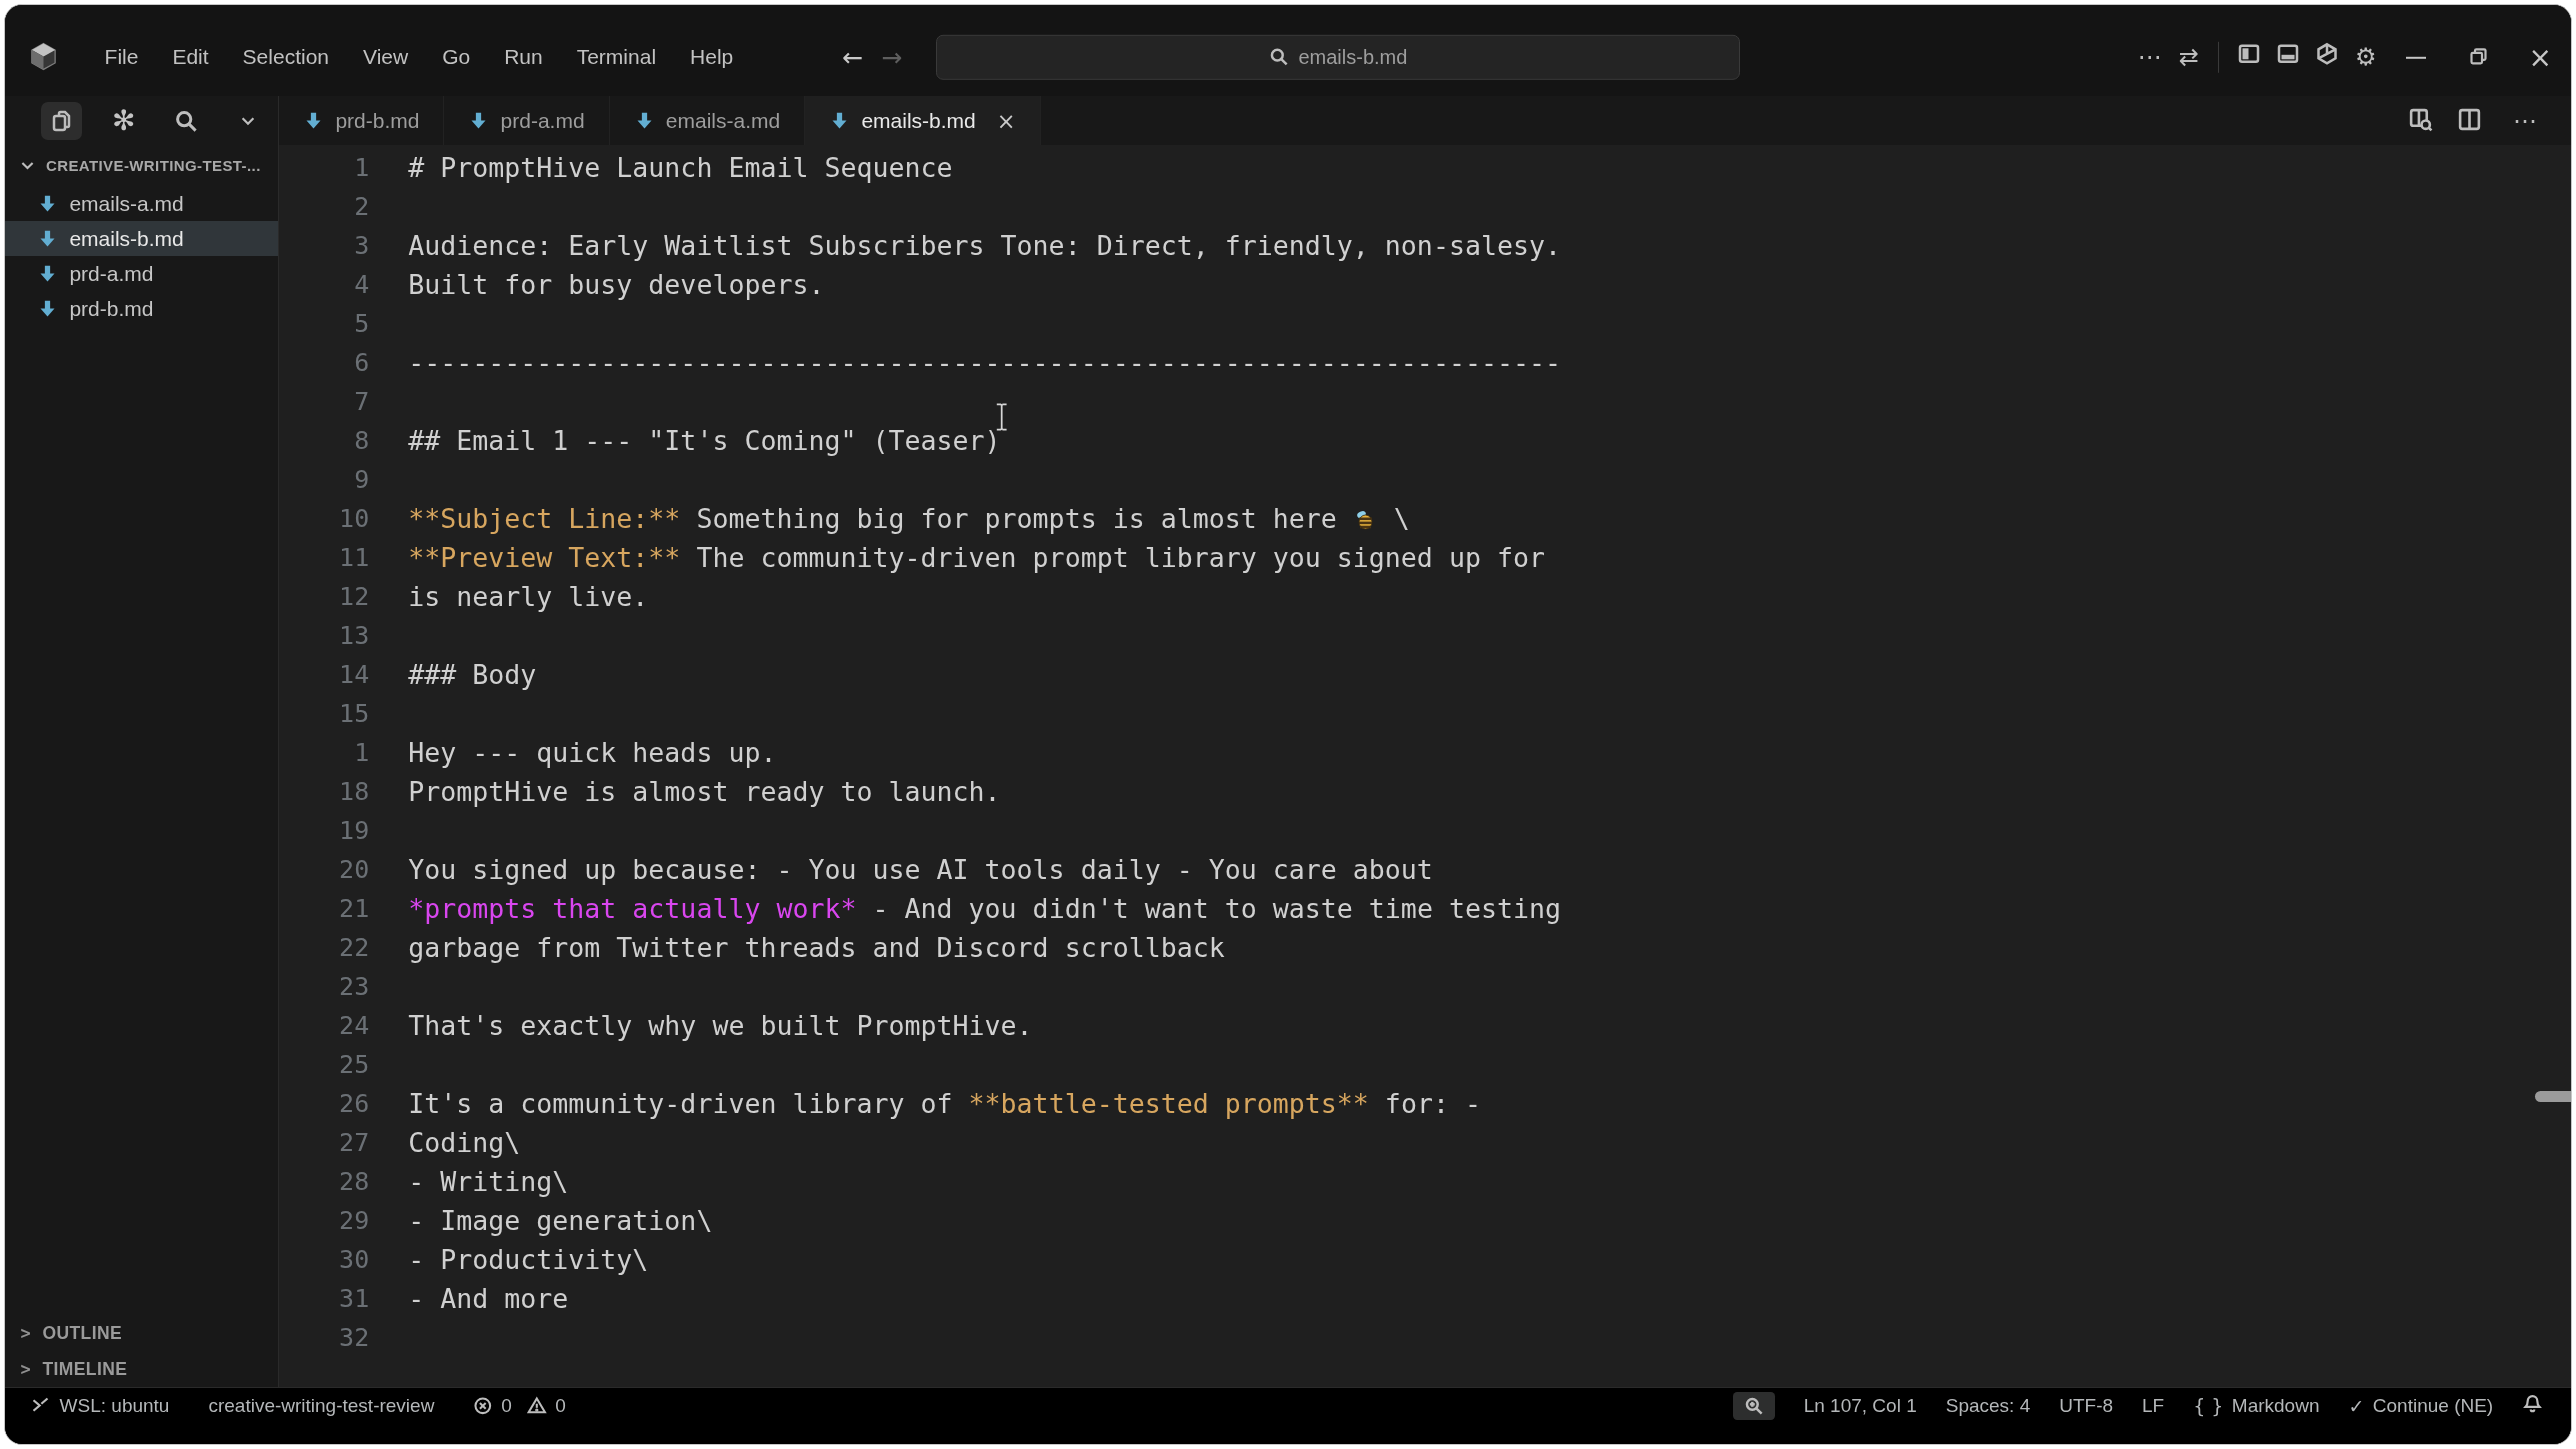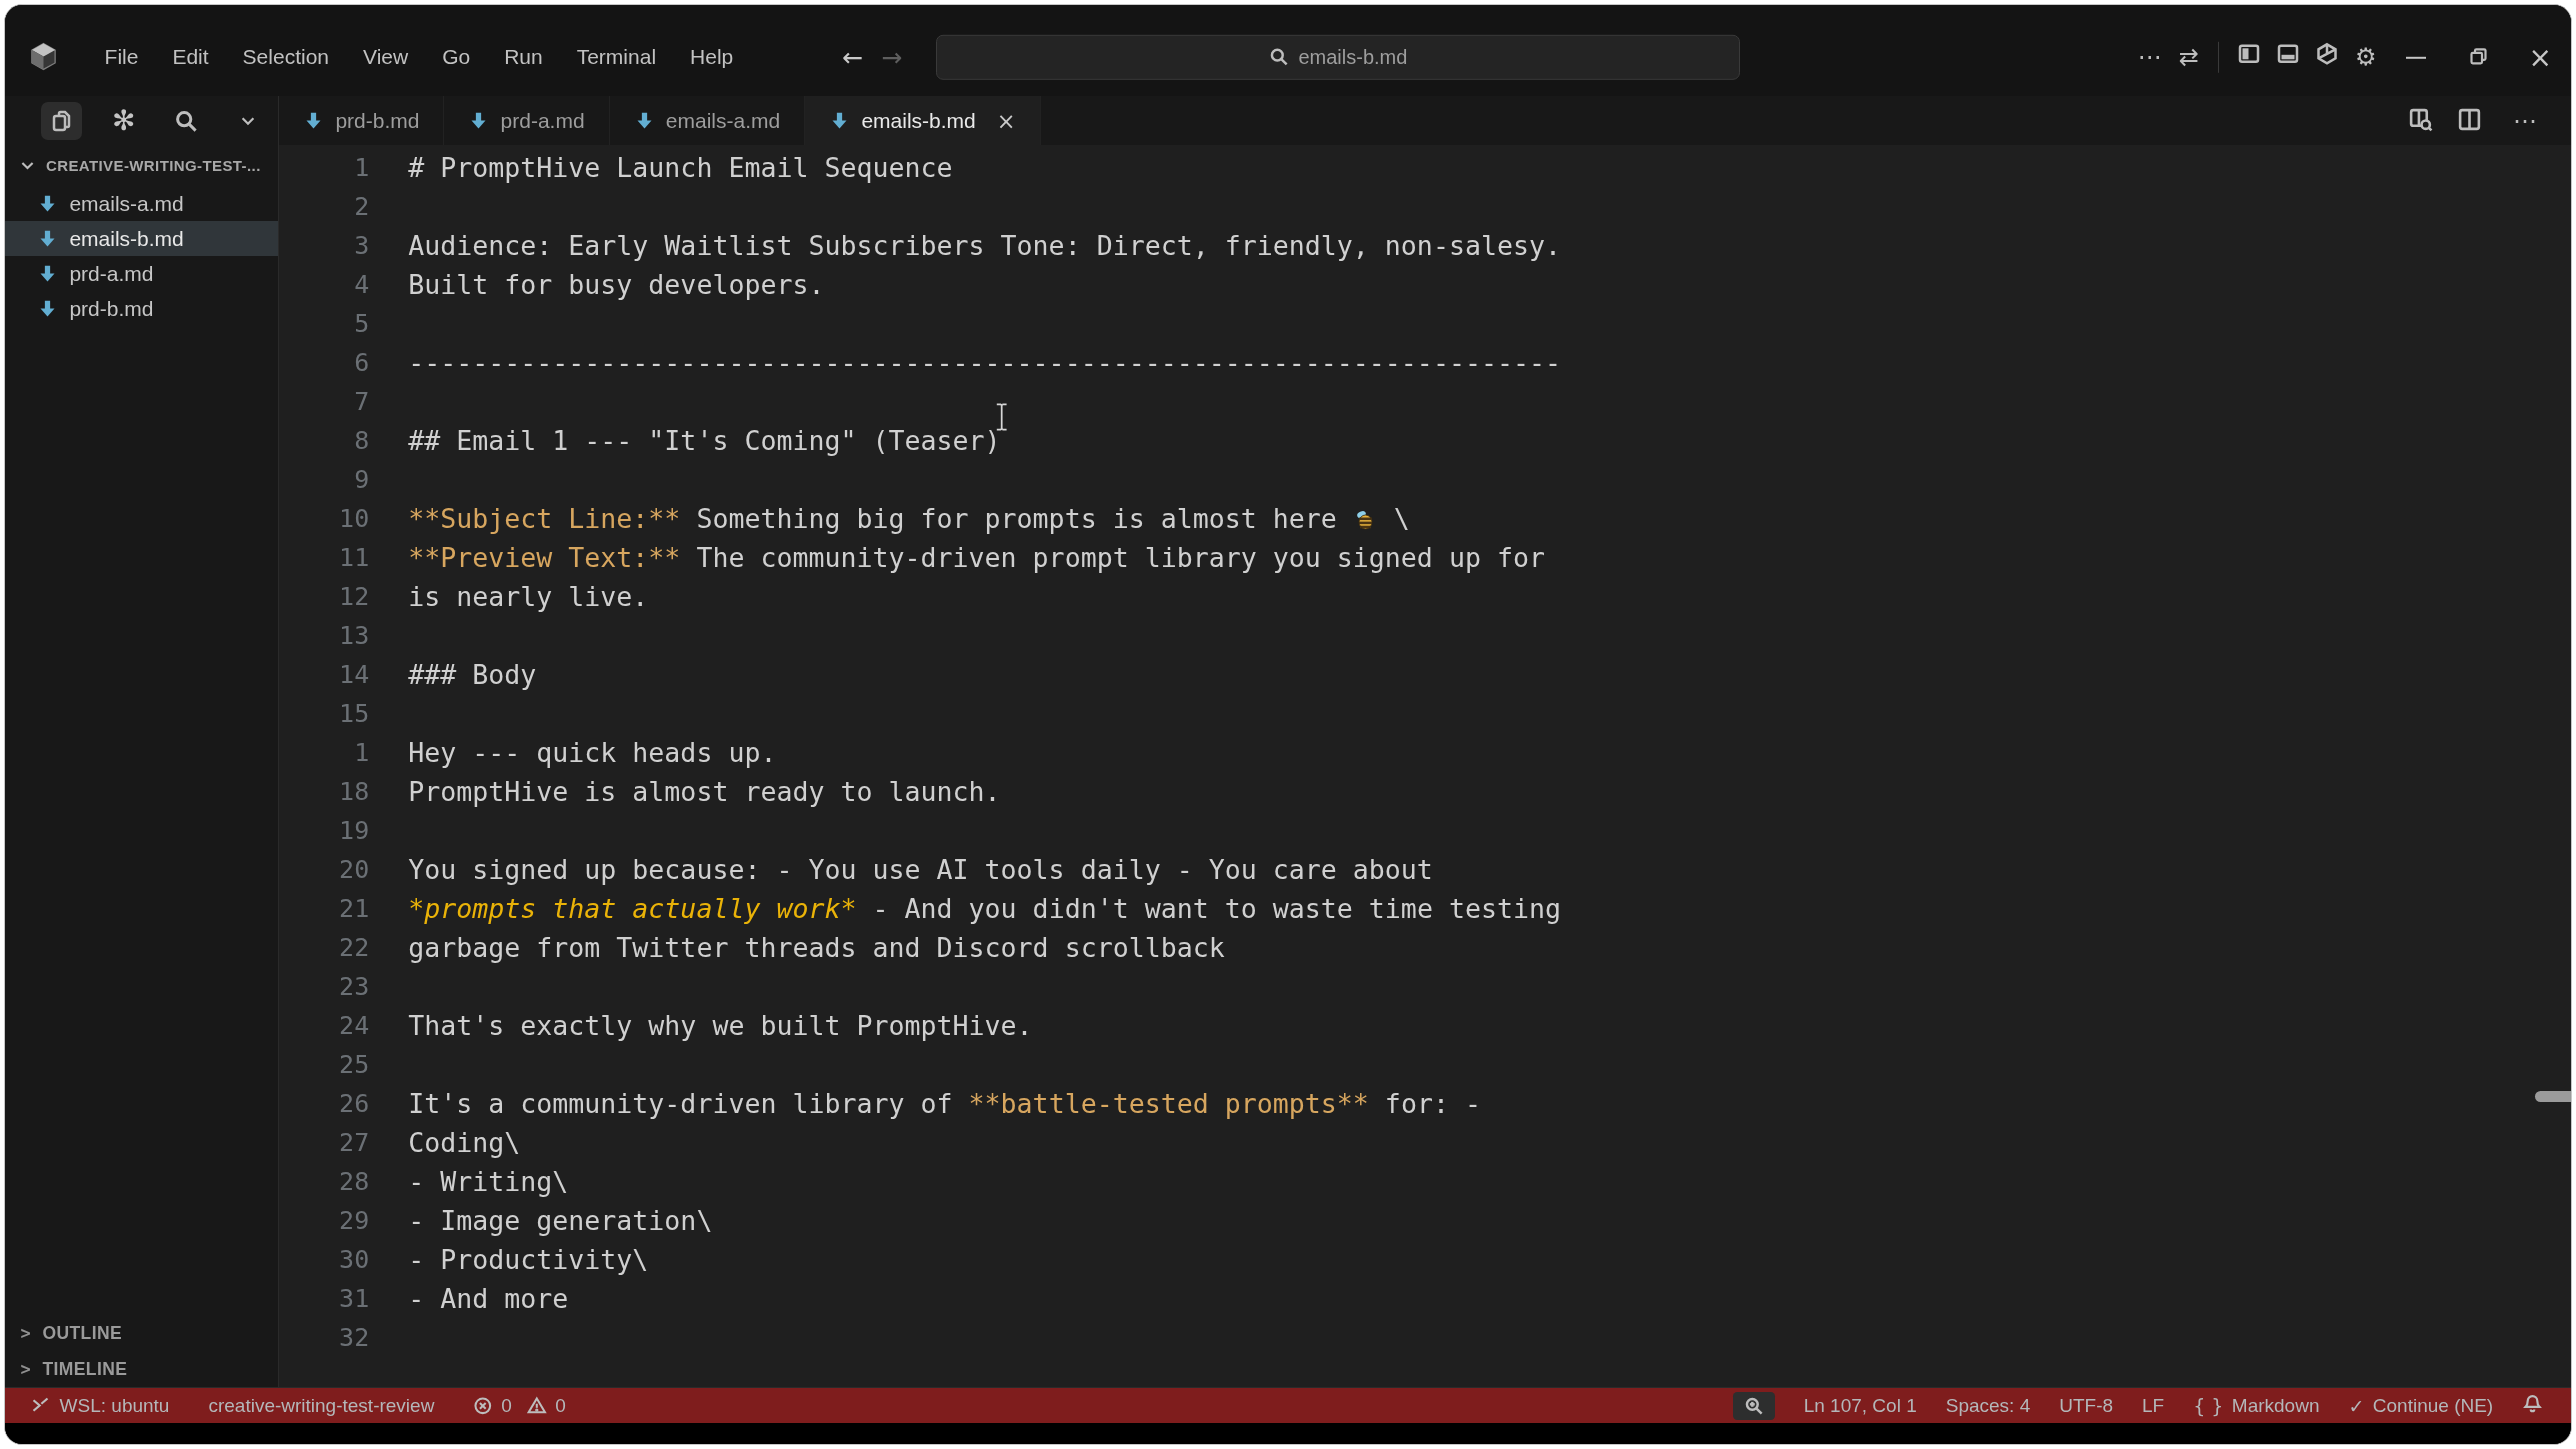--- a/index.html
+++ b/index.html
@@ -50,25 +50,25 @@
   .tab.active { background:#1f1f1f; color:#e9e9e9; }
   .tab-close { margin-left:9.8px; font-size:22.4px; color:#c9c9c9; font-family:"DejaVu Sans", sans-serif; }
   .strip-spacer { flex:1; }
   .strip-actions { display:flex; align-items:center; gap:24px; padding-right:26.6px; color:#c0c0c0; }
   .editor { flex:1; background:#1f1f1f; position:relative; overflow:hidden; font-family:"DejaVu Sans Mono", monospace; }
   .lines { position:absolute; top:2.8px; left:0; right:0; }
   .eline { display:flex; height:39px; align-items:center; }
   .gut { width:90px; flex:none; text-align:right; color:#6b7075; font-size:25px; }
   .code { padding-left:39px; white-space:pre; color:#d0d0d0; font-size:26.6px; }
   .md-bold { color:#d7a65f; }
-  .md-italic { color:#eab308; font-style:italic; }
+  .md-italic { color:#d946ef; }
   .ibeam { position:absolute; left:715px; top:258px; }
   .scroll-nub { position:absolute; right:0; top:946px; width:36px; height:10.5px; background:#9b9b9b; border-radius:5.6px 0 0 5.6px; }
   
-  .statusbar { height:36px; flex:none; background:#7f1d1d; border-top:1.4px solid #2a2a2a; display:flex; align-items:center; color:#b4b7b9; font-size:19px; }
+  .statusbar { height:36px; flex:none; background:#000000; border-top:1.4px solid #2a2a2a; display:flex; align-items:center; color:#b4b7b9; font-size:19px; }
   .st-left { display:flex; align-items:center; padding-left:25px; gap:39px; }
   .st-right { margin-left:auto; display:flex; align-items:center; gap:29px; padding-right:28px; }
   .st-item { display:flex; align-items:center; gap:8.4px; }
   .zoom-box { background:#2d2e2e; border-radius:4.2px; padding:4.2px 11.2px; display:flex; align-items:center; }
   .bottom-strip { height:21px; flex:none; background:#000000; }
   .dejavu { font-family:"DejaVu Sans", sans-serif; }
 </style>
 </head>
 <body>
 

